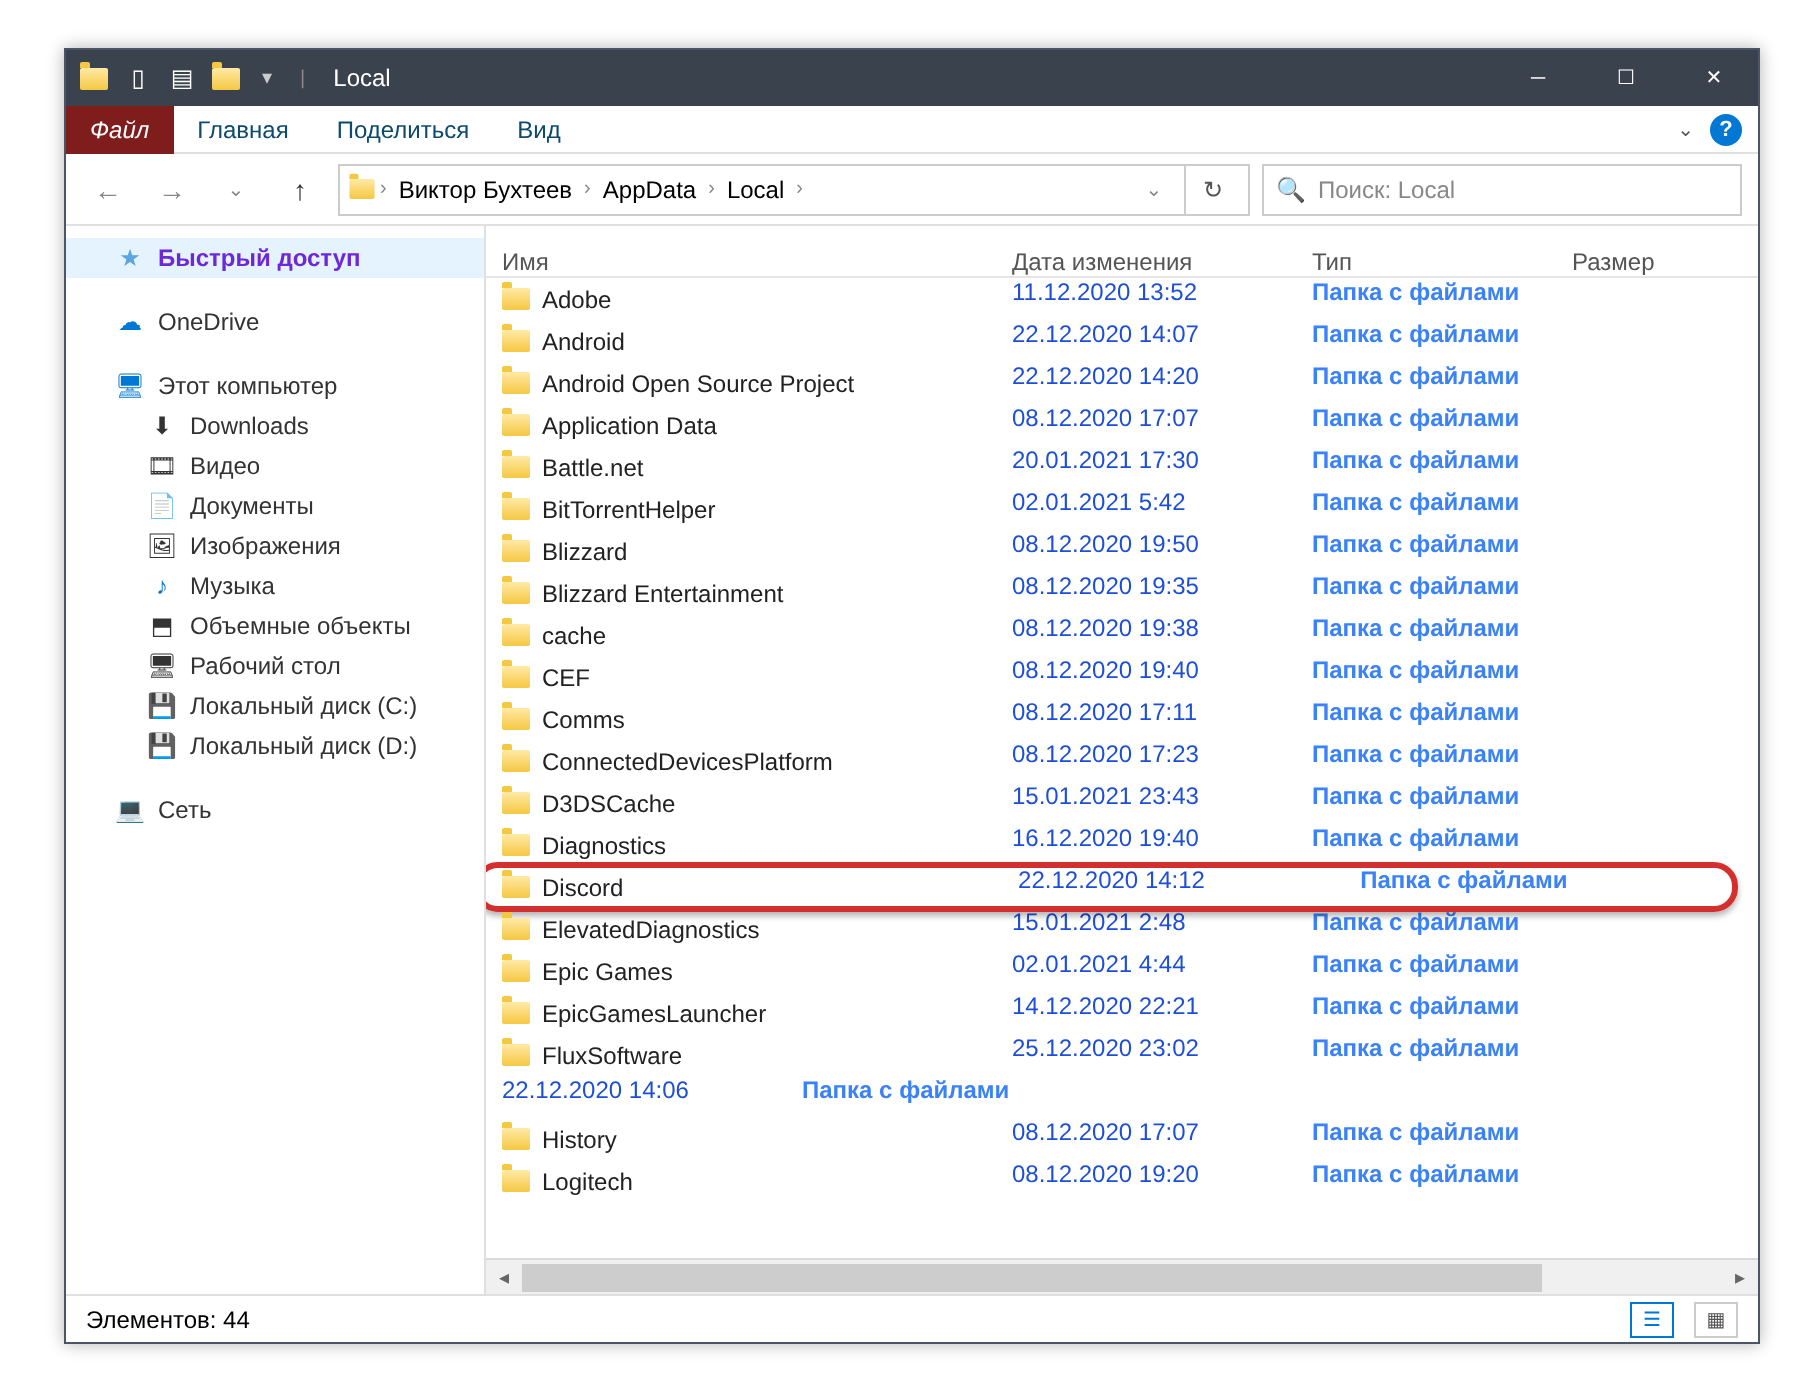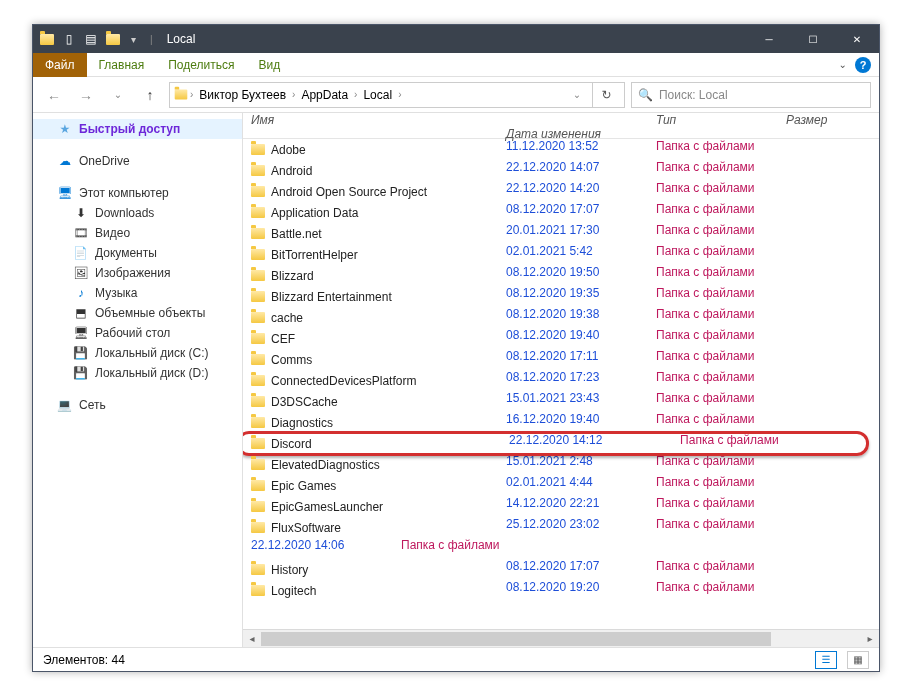--- a/index.html
+++ b/index.html
@@ -11,22 +11,22 @@
 .titlebar .qat { display: flex; align-items: center; gap: 6px; padding: 0 6px; }
 .titlebar .qat-icon { width: 16px; height: 16px; display: flex; align-items: center; justify-content: center; }
 .folder-ico { width: 14px; height: 11px; background: linear-gradient(#ffe9a6, #f5c842); border-radius: 1px; position: relative; }
 .folder-ico::before { content: ""; position: absolute; top: -3px; left: 0; width: 5px; height: 3px; background: #f5c842; border-radius: 1px 1px 0 0; }
 .titlebar .title-caret { color: #ccc; font-size: 10px; padding: 0 4px; }
 .titlebar .title-text { padding-left: 4px; }
 .titlebar .spacer { flex: 1; }
 .titlebar .win-btn { width: 44px; height: 28px; display: flex; align-items: center; justify-content: center; color: #fff; font-size: 10px; }
 
 .ribbon-tabs { height: 24px; background: #fff; display: flex; align-items: center; font-size: 12px; border-bottom: 1px solid #e0e0e0; }
-.ribbon-tab { padding: 0 12px; line-height: 24px; color: #4d7c0f; }
-.ribbon-tab.file { background: #a16207; color: #fff; }
+.ribbon-tab { padding: 0 12px; line-height: 24px; color: #0c4a6e; }
+.ribbon-tab.file { background: #7f1d1d; color: #fff; font-style: italic; }
 .ribbon-spacer { flex: 1; }
 .ribbon-right { display: flex; align-items: center; gap: 8px; padding-right: 8px; }
 .help-icon { width: 16px; height: 16px; border-radius: 50%; background: #0078d4; color: #fff; font-size: 11px; display: flex; align-items: center; justify-content: center; font-weight: bold; }
 
 .nav-bar { height: 36px; display: flex; align-items: center; padding: 4px 8px; gap: 6px; border-bottom: 1px solid #e0e0e0; }
 .nav-btn { width: 26px; height: 26px; display: flex; align-items: center; justify-content: center; color: #888; font-size: 14px; }
 .nav-btn.enabled { color: #333; }
 .address { flex: 1; height: 26px; border: 1px solid #ccc; display: flex; align-items: center; font-size: 12px; padding: 0 4px; gap: 2px; }
 .address .crumb { padding: 0 4px; }
 .address .sep { color: #888; font-size: 10px; }
@@ -36,33 +36,33 @@
 .body-area { display: flex; height: calc(100% - 28px - 24px - 36px - 24px); }
 
 .sidebar { width: 210px; border-right: 1px solid #e0e0e0; padding: 6px 0; overflow: hidden; font-size: 12px; }
 .side-item { display: flex; align-items: center; gap: 6px; padding: 3px 8px 3px 24px; color: #333; white-space: nowrap; }
 .side-item.selected { background: #e5f3ff; }
 .side-item.indent { padding-left: 40px; }
 .side-group-gap { height: 12px; }
 .side-icon { width: 16px; height: 14px; display: flex; align-items: center; justify-content: center; font-size: 12px; }
 
 .list-area { flex: 1; overflow: hidden; display: flex; flex-direction: column; position: relative; }
-.columns { display: flex; border-bottom: 1px solid #e5e5e5; font-size: 12px; color: #555; height: 26px; align-items: flex-start; font-style: italic; }
+.columns { display: flex; border-bottom: 1px solid #e5e5e5; font-size: 12px; color: #555; height: 26px; align-items: flex-end; }
 .col { padding: 0 8px; }
 .col-name { width: 255px; }
 .col-date { width: 150px; margin-top: 14px; }
 .col-type { width: 130px; }
 .col-size { width: 60px; }
 
 .list-body { flex: 1; overflow-y: hidden; position: relative; }
 .row { display: flex; height: 21px; font-size: 12px; color: #222; }
 .row .cell { padding: 0 8px; overflow: hidden; white-space: nowrap; }
 .row .c-name { width: 255px; display: flex; align-items: center; gap: 6px; }
 .row .c-date { width: 150px; color: #1d4ed8; }
-.row .c-type { width: 130px; color: #be185d; }
+.row .c-type { width: 130px; color: #3b82f6; font-weight: bold; }
 .row .c-size { width: 60px; color: #555; }
 .row.highlighted { position: relative; gap: 44px; }
 .row.highlighted::after { content: ""; position: absolute; left: -6px; right: 10px; top: -2px; bottom: -2px; border: 3px solid #d32f2f; border-radius: 12px; pointer-events: none; box-shadow: 0 2px 3px rgba(0,0,0,0.3); }
 
 .scrollbar-h { height: 18px; background: #f0f0f0; border-top: 1px solid #dadada; display: flex; align-items: center; }
 .sb-arrow { width: 18px; height: 16px; display: flex; align-items: center; justify-content: center; color: #666; font-size: 10px; }
 .sb-track { flex: 1; position: relative; height: 16px; }
 .sb-thumb { position: absolute; left: 0; width: 85%; top: 1px; bottom: 1px; background: #cdcdcd; }
 
 .status-bar { height: 24px; border-top: 1px solid #e0e0e0; display: flex; align-items: center; font-size: 12px; padding: 0 10px; gap: 10px; }

